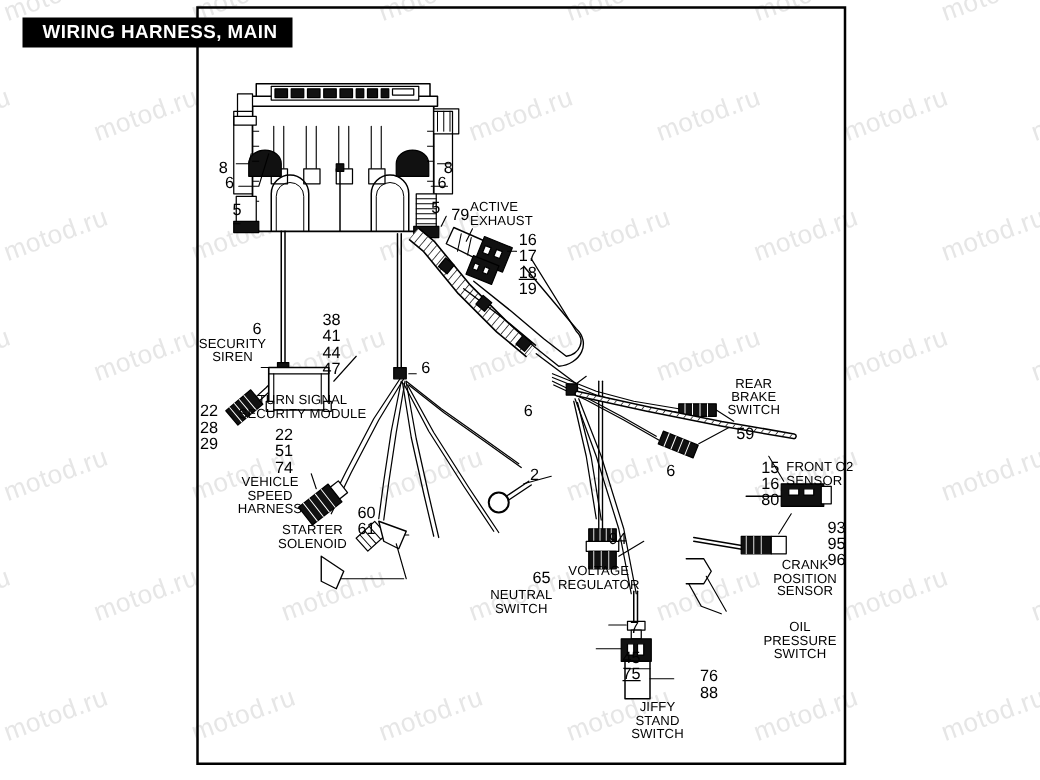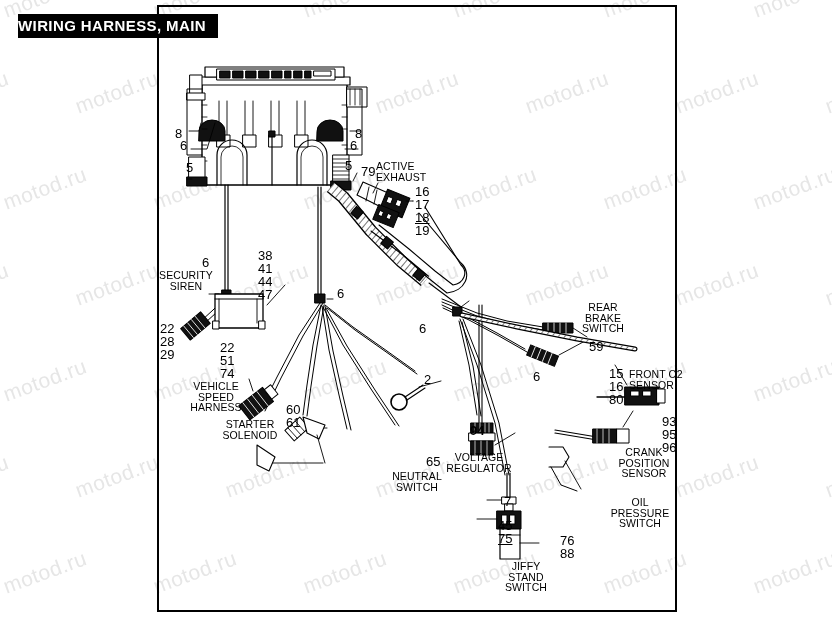--- a/index.html
+++ b/index.html
@@ -41,21 +41,21 @@
     border: 2px solid #000;
     box-sizing: border-box;
     background: transparent;
     z-index: 10;
   }
   #title-bar {
     position: absolute;
     left: 18px; top: 14px;
     background: #000;
     color: #fff;
-    padding: 3px 12px 4px 0;
+    padding: 3px 12px 4px 16px;
     font-size: 15px;
     font-weight: bold;
     letter-spacing: 0.4px;
     font-family: "Liberation Sans", sans-serif;
     z-index: 30;
     white-space: nowrap;
   }
   
   #art {
     position: absolute;
@@ -431,20 +431,22 @@
   <div class="lbl num" style="left:258px; top:275px;text-align:right;">44</div>
   <div class="lbl num" style="left:258px; top:288px;">47</div>
 
   <div class="lbl name ctr" style="left:155px; top:270px; width:62px;">SECURITY
 SIREN</div>
 
   <div class="lbl num" style="left:160px; top:322px;">22</div>
   <div class="lbl num" style="left:160px; top:335px;">28</div>
   <div class="lbl num" style="left:160px; top:348px;">29</div>
 
+  <div class="lbl name ctr" style="left:186px; top:315px; width:112px;">TURN SIGNAL
+SECURITY MODULE</div>
 
   <div class="lbl num" style="left:220px; top:341px;">22</div>
   <div class="lbl num" style="left:220px; top:354px;">51</div>
   <div class="lbl num" style="left:220px; top:367px;">74</div>
 
   <div class="lbl name ctr" style="left:190px; top:381px; width:52px;">VEHICLE
 SPEED
 HARNESS</div>
 
   <div class="lbl num" style="left:286px; top:403px;">60</div>
@@ -456,21 +458,21 @@
   <div class="lbl num" style="left:337px; top:287px;">6</div>
   <div class="lbl num" style="left:419px; top:322px;">6</div>
   <div class="lbl num" style="left:533px; top:370px;">6</div>
 
   <div class="lbl num" style="left:424px; top:373px;">2</div>
 
   <div class="lbl num" style="left:426px; top:455px;">65</div>
   <div class="lbl name ctr" style="left:388px; top:471px; width:58px;">NEUTRAL
 SWITCH</div>
 
-  <div class="lbl num" style="left:470px; top:424px;font-weight:bold;">94</div>
+  <div class="lbl num" style="left:487px; top:424px;">94</div>
   <div class="lbl name ctr" style="left:443px; top:452px; width:72px;">VOLTAGE
 REGULATOR</div>
 
   <div class="lbl name ctr" style="left:577px; top:302px; width:52px;">REAR
 BRAKE
 SWITCH</div>
   <div class="lbl num" style="left:589px; top:340px;">59</div>
 
   <div class="lbl num" style="left:609px; top:367px;">15</div>
   <div class="lbl num" style="left:609px; top:380px;">16</div>

